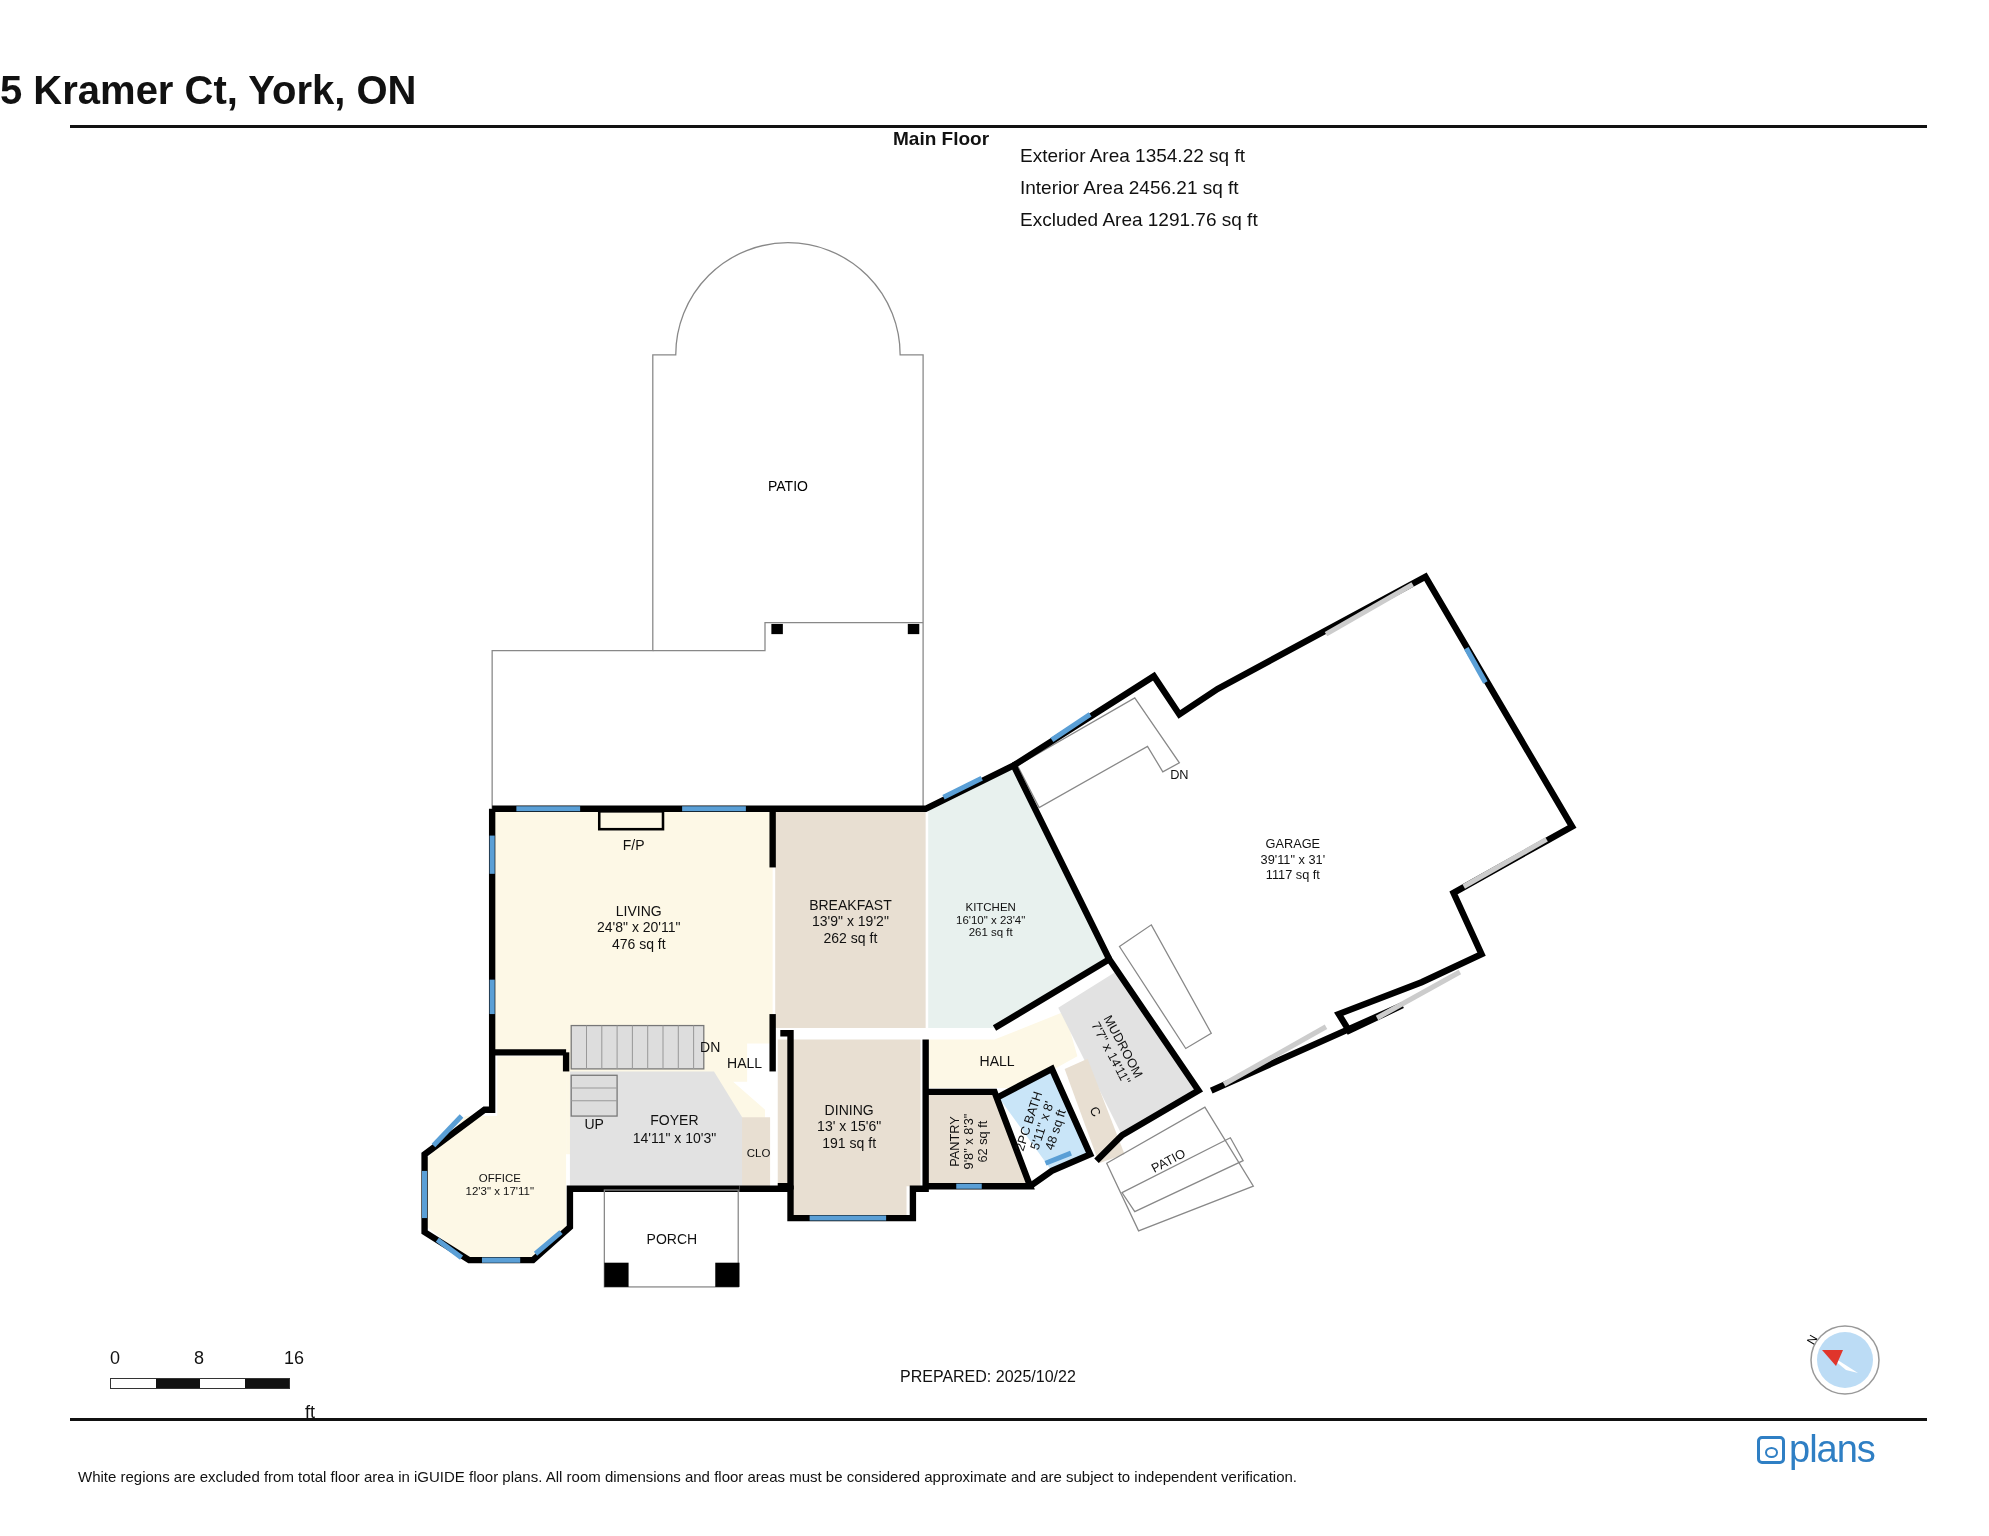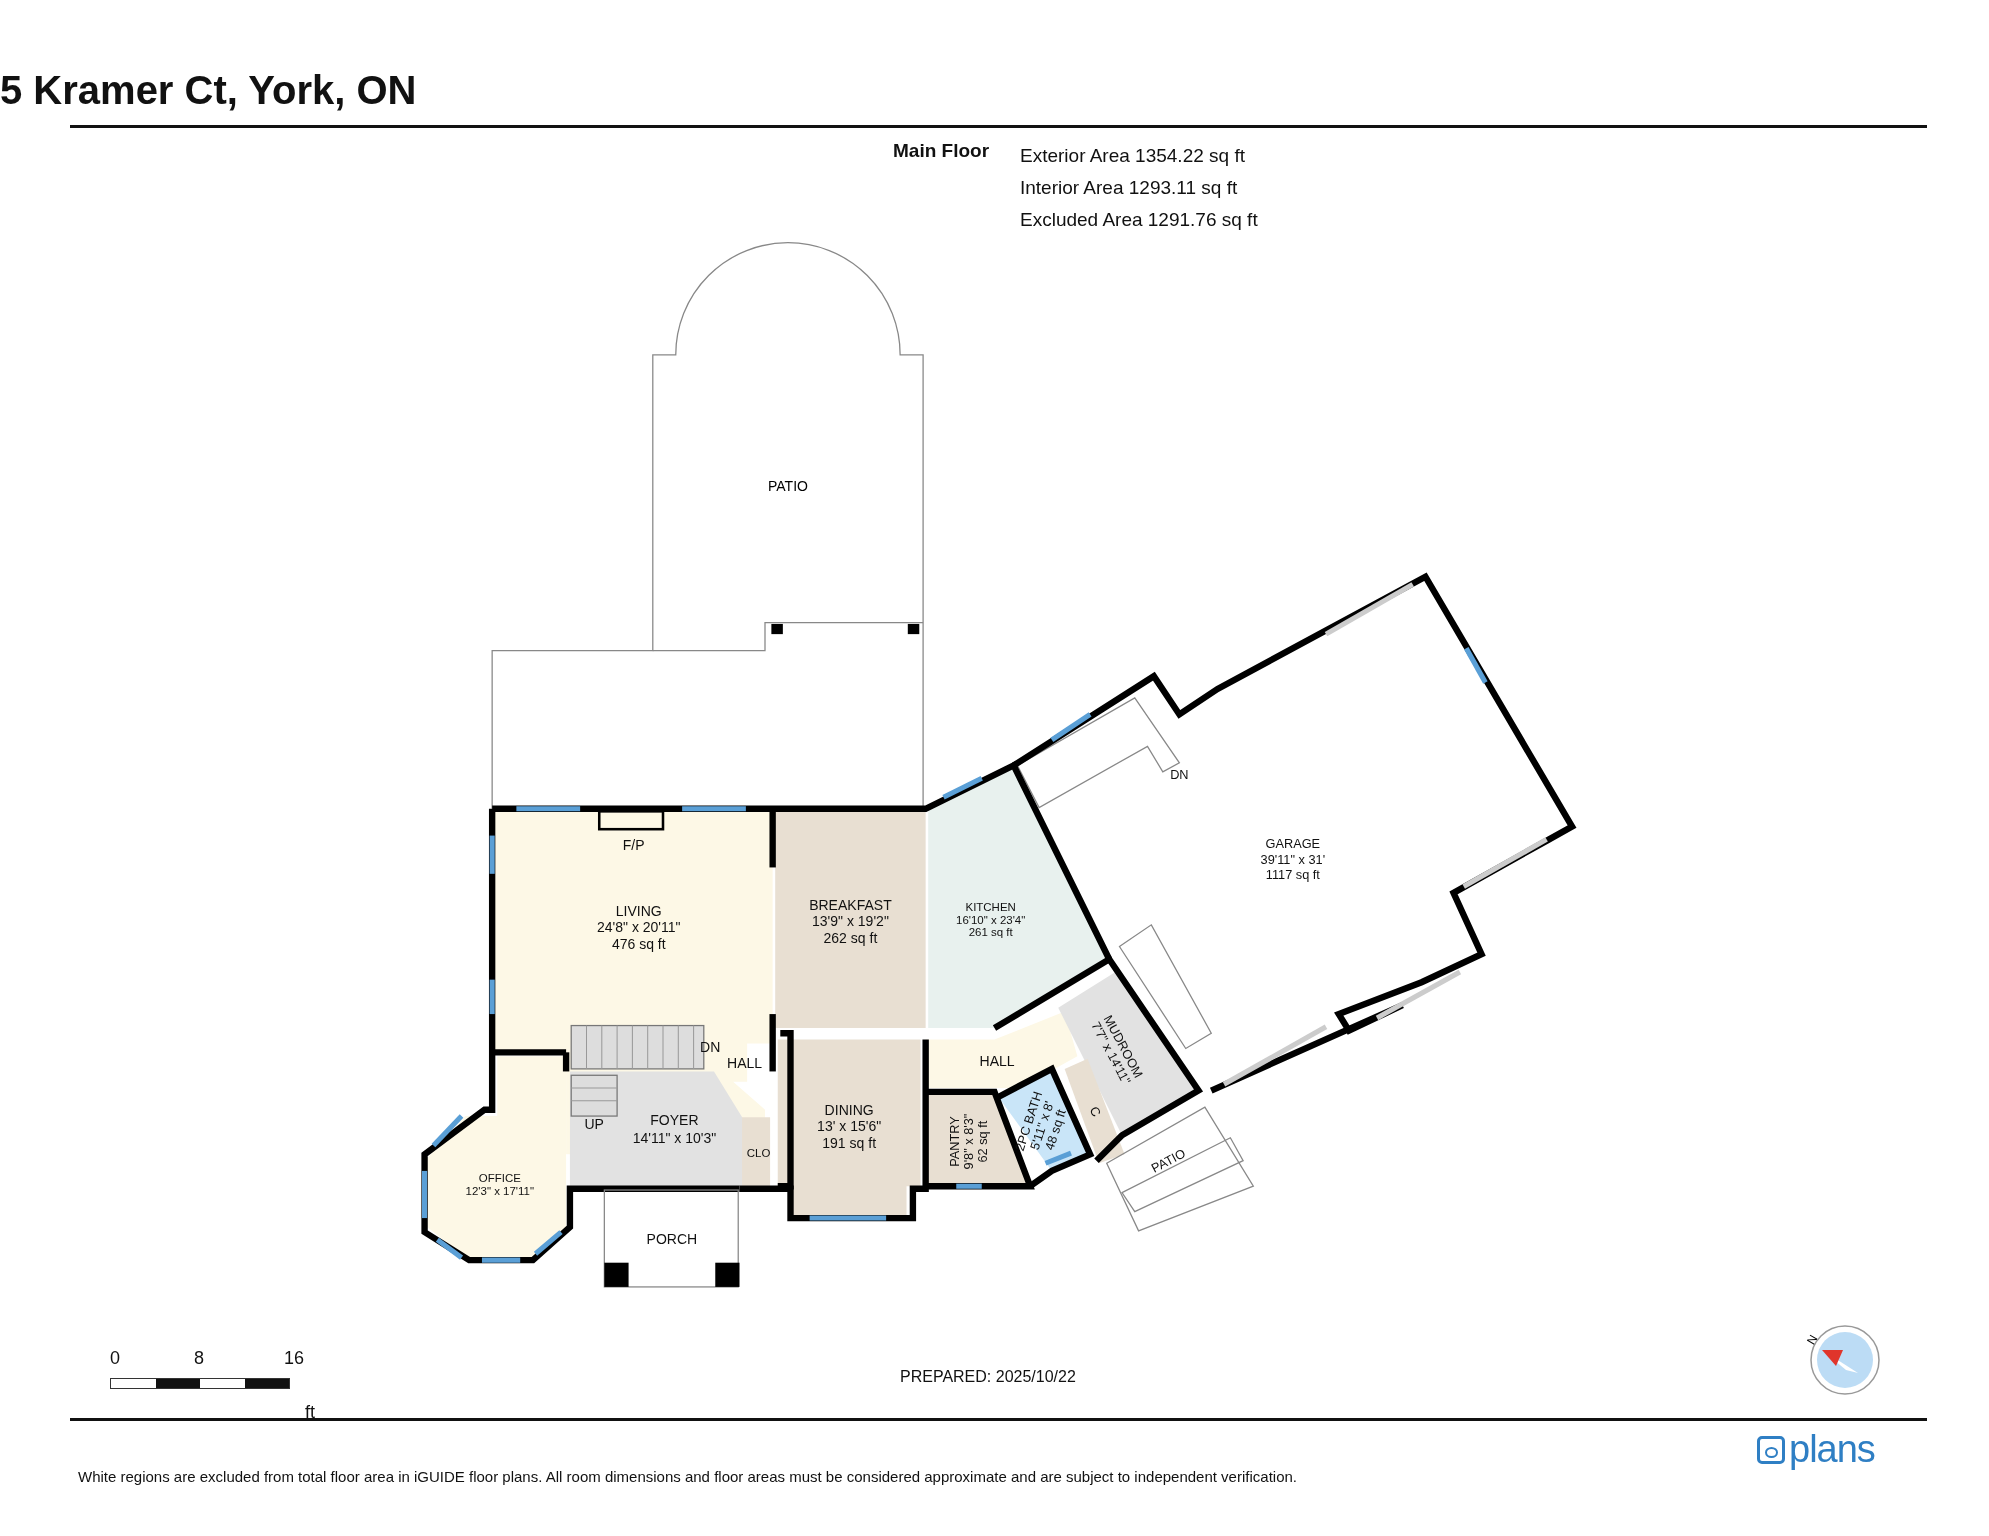--- a/index.html
+++ b/index.html
@@ -1,19 +1,19 @@
 <!DOCTYPE html>
 <html><head>
 <meta charset="utf-8">
 <style>
   html,body{margin:0;padding:0;background:#fff;}
   body{width:1989px;height:1536px;position:relative;overflow:hidden;font-family:"Liberation Sans",sans-serif;color:#111;}
   .title{position:absolute;left:0;width:100%;top:68px;text-align:left;font-size:40px;font-weight:bold;}
   .rule-top{position:absolute;left:70px;right:62px;top:125px;height:3px;background:#111;}
-  .floor-label{position:absolute;left:893px;top:140px;font-size:19px;font-weight:bold;}
+  .floor-label{position:absolute;left:893px;top:128px;font-size:19px;font-weight:bold;}
   .area-list{position:absolute;left:1020px;top:140px;font-size:19px;line-height:32px;}
   .plan{position:absolute;left:0;top:0;width:1989px;height:1536px;}
   .scale{position:absolute;left:110px;top:1348px;width:230px;height:60px;}
   .scale .nums{position:absolute;top:0;left:0;width:200px;font-size:18px;}
   .scale .nums span{position:absolute;}
   .scale .bar{position:absolute;top:30px;left:0;width:178px;height:9px;border:1px solid #333;display:flex;}
   .scale .bar i{flex:1;display:block;}
   .scale .bar i:nth-child(2),.scale .bar i:nth-child(4){background:#111;}
   .scale .unit{position:absolute;left:195px;top:30px;font-size:18px;margin-top:24px;}
   .prepared{position:absolute;left:900px;top:1368px;font-size:16px;}
@@ -25,21 +25,21 @@
   .logo .box:after{content:"";position:absolute;left:5px;top:8px;width:9px;height:7px;border:2px solid #2f7fc4;border-radius:50%;}
 </style>
 </head>
 <body>
 
 <div class="title">5 Kramer Ct, York, ON</div>
 <div class="rule-top"></div>
 <div class="floor-label">Main Floor</div>
 <div class="area-list">
   <div>Exterior Area 1354.22 sq ft</div>
-  <div>Interior Area 1293.11 sq ft</div>
+  <div>Interior Area 2456.21 sq ft</div>
   <div>Excluded Area 1291.76 sq ft</div>
 </div>
 
 <svg class="plan" viewBox="0 0 1560 1204" xmlns="http://www.w3.org/2000/svg" font-family="Liberation Sans, sans-serif">
 
   <g fill="none" stroke="#888" stroke-width="1">
     <path d="M386,634 L386,510 L512,510 L512,278 L530,278 A88,88 0 0 1 706,278 L724,278 L724,634"></path>
     <path d="M512,510 L600,510 L600,488 L724,488"></path>
   </g>
   <rect x="605" y="489" width="9" height="8" fill="#000"></rect>

